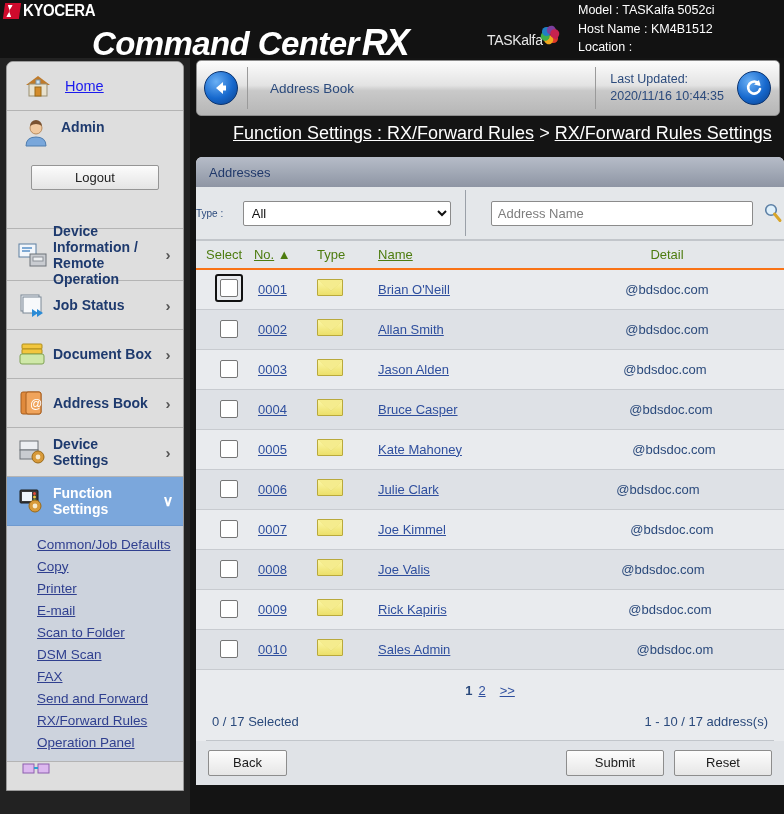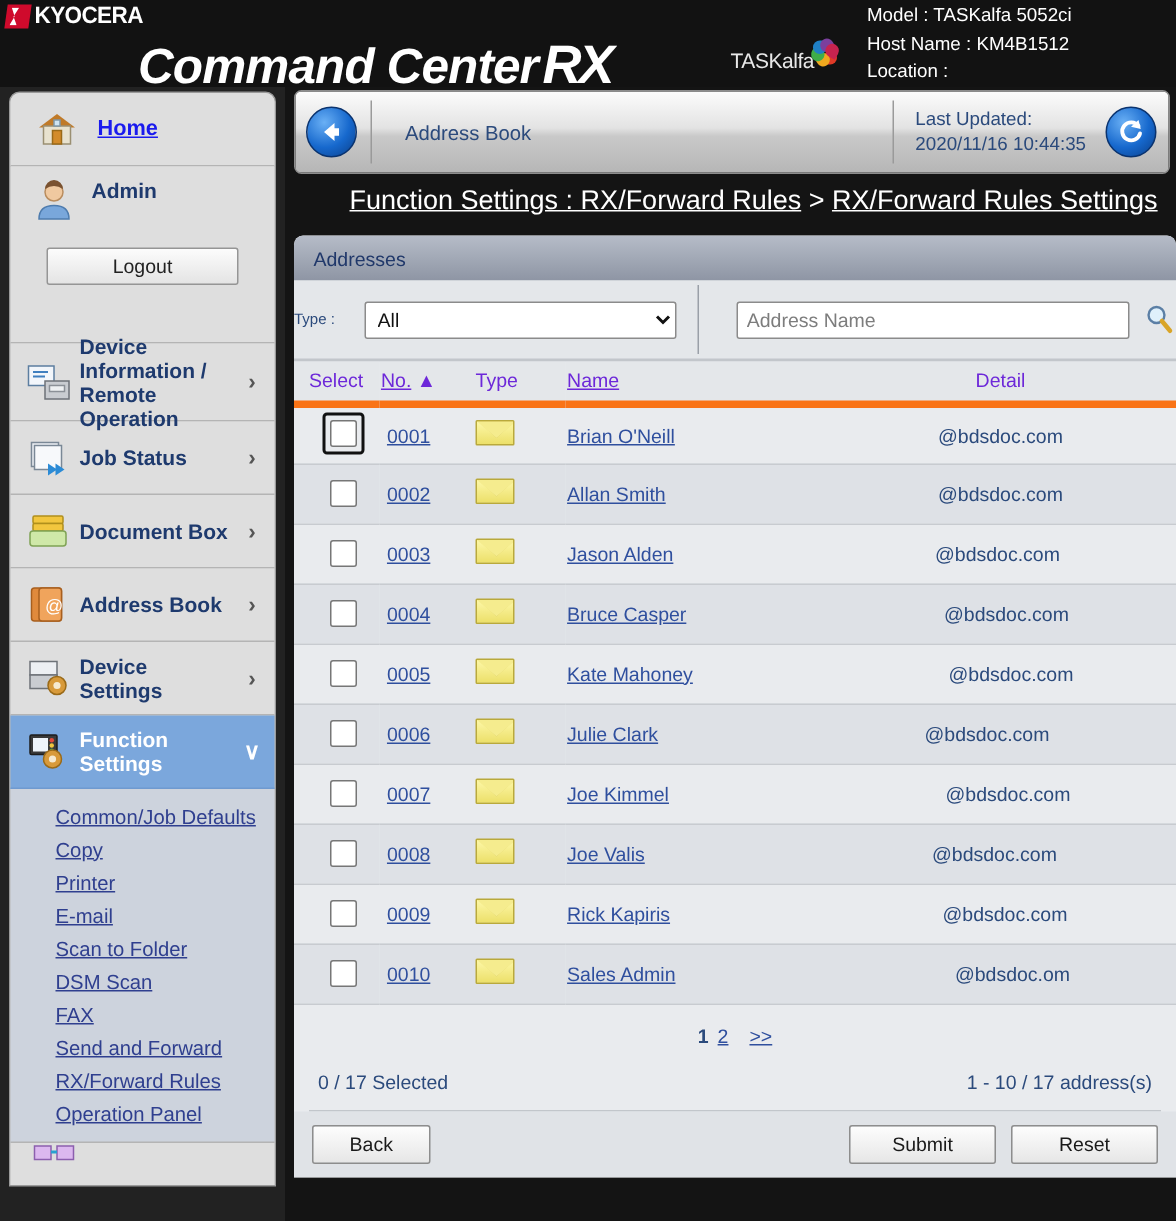--- a/index.html
+++ b/index.html
@@ -91,21 +91,21 @@
   }
   #home-row {
     height: 49px; display: flex; align-items: center;
     padding-left: 16px; gap: 12px;
     border-radius: 6px 6px 0 0;
     background: #dedede;
     border-bottom: 1px solid #b4b4b4;
   }
   #home-link {
     color: #1a1aee; font-size: 14.5px; text-decoration: underline;
-    font-weight: bold;
+    font-weight: normal;
   }
   #admin-block {
     background: #dedede;
     padding: 8px 0 14px 0;
     border-bottom: 1px solid #b4b4b4;
   }
   #admin-row {
     display: flex; align-items: flex-start; gap: 10px;
     padding-left: 14px; height: 40px;
   }
@@ -263,22 +263,22 @@
   #addr-input::placeholder { color: #7d7d7d; }
   #search-icon-btn {
     margin-left: 9px; width: 22px; height: 22px; cursor: pointer;
     position: relative;
   }
 
   
   #tbl { width: 100%; border-collapse: collapse; }
   #tbl thead th {
     height: 28px; font-size: 13px; font-weight: normal;
-    color: #6d28d9; background: #e4e7ea;
-    border-bottom: 5px solid #f97316;
+    color: #4d7c0f; background: #e4e7ea;
+    border-bottom: 2px solid #f97316;
     text-align: left;
   }
   #tbl thead th u { cursor: pointer; }
   .col-select { width: 56px; padding-left: 10px; }
   .col-no { width: 62px; }
   .col-type { width: 60px; }
   .col-name { width: 170px; }
   .col-detail { width: 230px; }
 
   #tbl tbody tr { height: 40px; }

